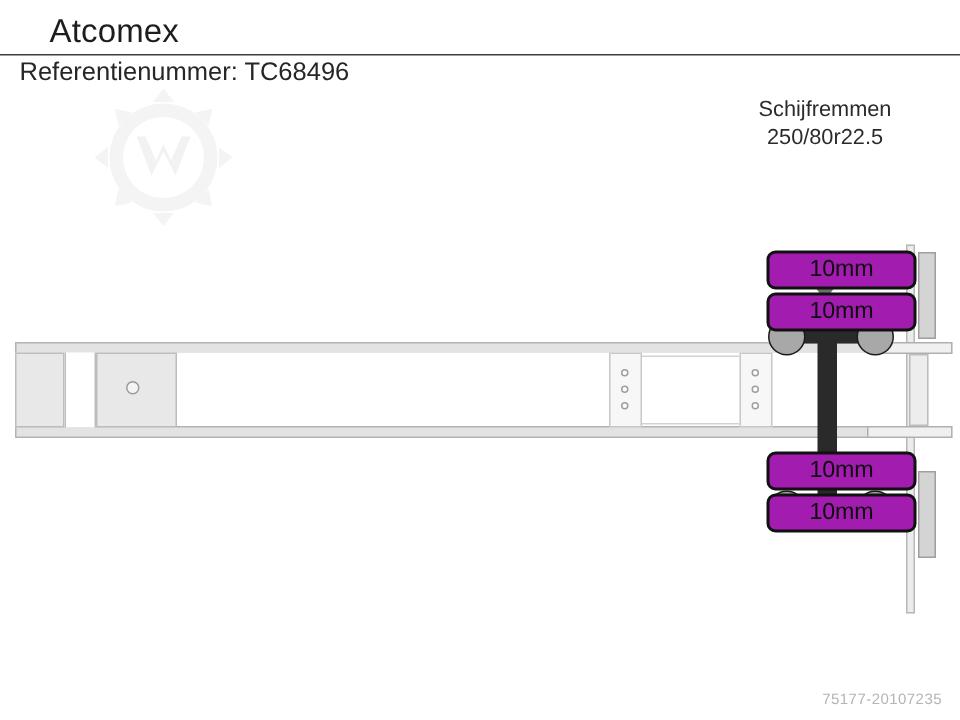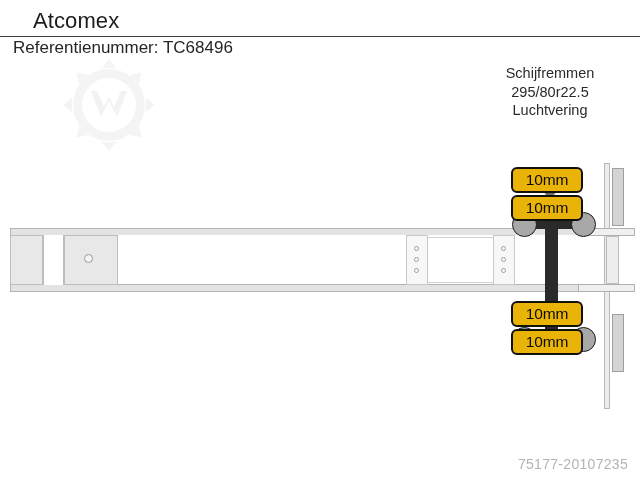--- a/index.html
+++ b/index.html
@@ -196,22 +196,22 @@
   }
   #hub-fl { left: 512px; top: 156px; }
   #hub-fr { left: 571px; top: 156px; }
   #hub-rl { left: 512px; top: 271px; }
   #hub-rr { left: 571px; top: 271px; }
 
   
   .tire-box {
     position: absolute;
     left: 511px;
-    width: 72px; height: 26px;
-    background: #eab308;
+    width: 100px; height: 26px;
+    background: #a21caf;
     border: 2.4px solid #111111;
     border-radius: 6px;
     box-sizing: border-box;
     display: flex;
     align-items: center;
     justify-content: center;
     font-size: 15.5px;
     color: #0d0d0d;
     letter-spacing: -0.1px;
   }
@@ -255,21 +255,21 @@
     border: 1px solid #9f9f9f;
     box-sizing: border-box;
   }
   #mudguard-front { top: 112px; }
   #mudguard-rear  { top: 258px; }
 
   
   #footer-code {
     position: absolute;
     right: 12px; bottom: 8px;
-    font-size: 14px;
+    font-size: 10px;
     color: #b4b4b4;
     letter-spacing: 0.3px;
   }
 </style>
 </head>
 <body>
 
 <div id="header">
   <div id="page-title">Atcomex</div>
   <div id="header-divider"></div>
@@ -291,22 +291,21 @@
     </g>
     <circle cx="52" cy="52" r="27" fill="#ffffff"></circle>
     <path d="M34 38 L44 64 L52 48 L60 64 L70 38 L64 38 L57 54 L52 43 L47 54 L40 38 Z" fill="#f2f2f2"></path>
   </svg>
 </div>
 
 <div id="diagram">
 
   <div id="spec-block">
     <span class="spec-line">Schijfremmen</span>
-    <span class="spec-line">295/80r22.5</span>
-    <span class="spec-line">Luchtvering</span>
+    <span class="spec-line">250/80r22.5</span>
   </div>
   <div id="spec-arrow"></div>
 
   <div class="rail" id="rail-top"></div>
   <div id="frame-body"></div>
   <div class="rail" id="rail-bottom"></div>
 
   <div id="kingpin-plate"></div>
   <div id="front-gap"></div>
   <div id="kingpin-box"></div>

